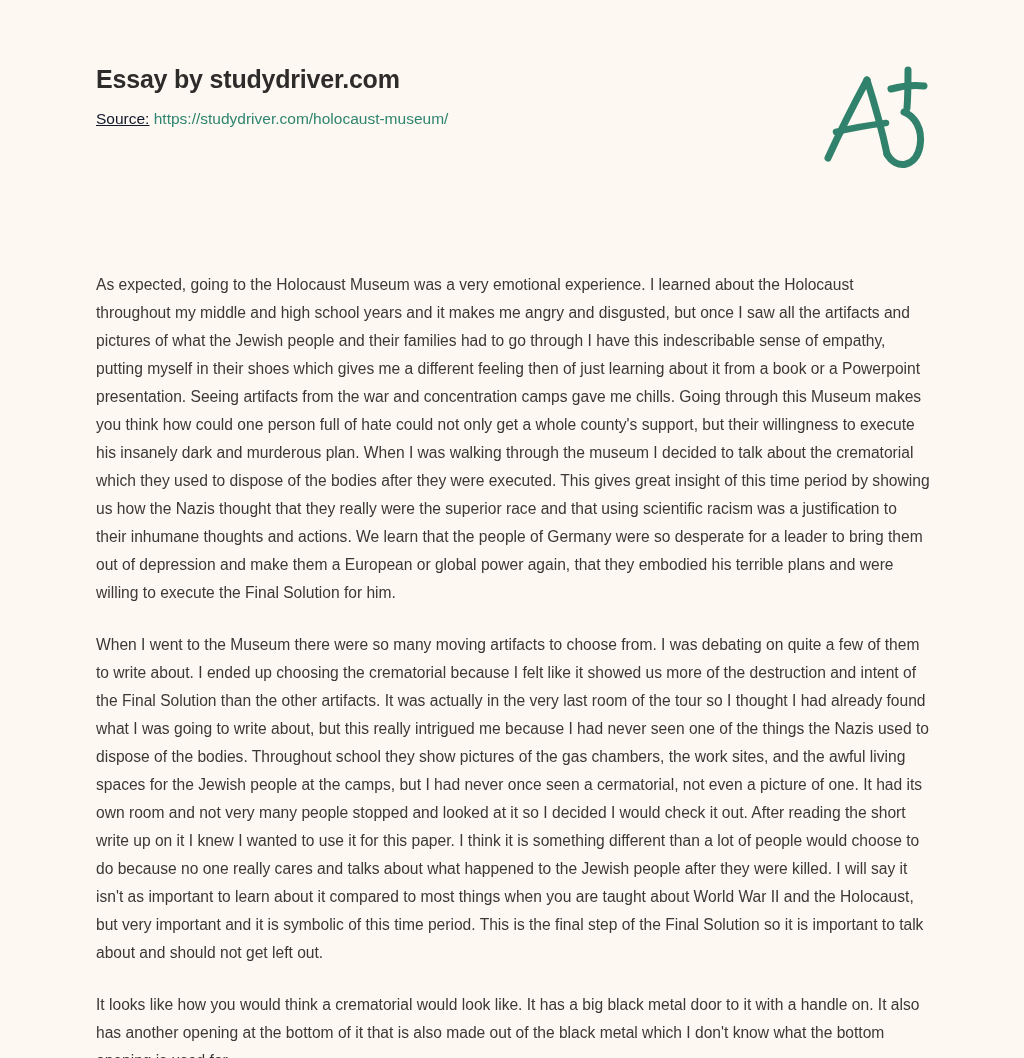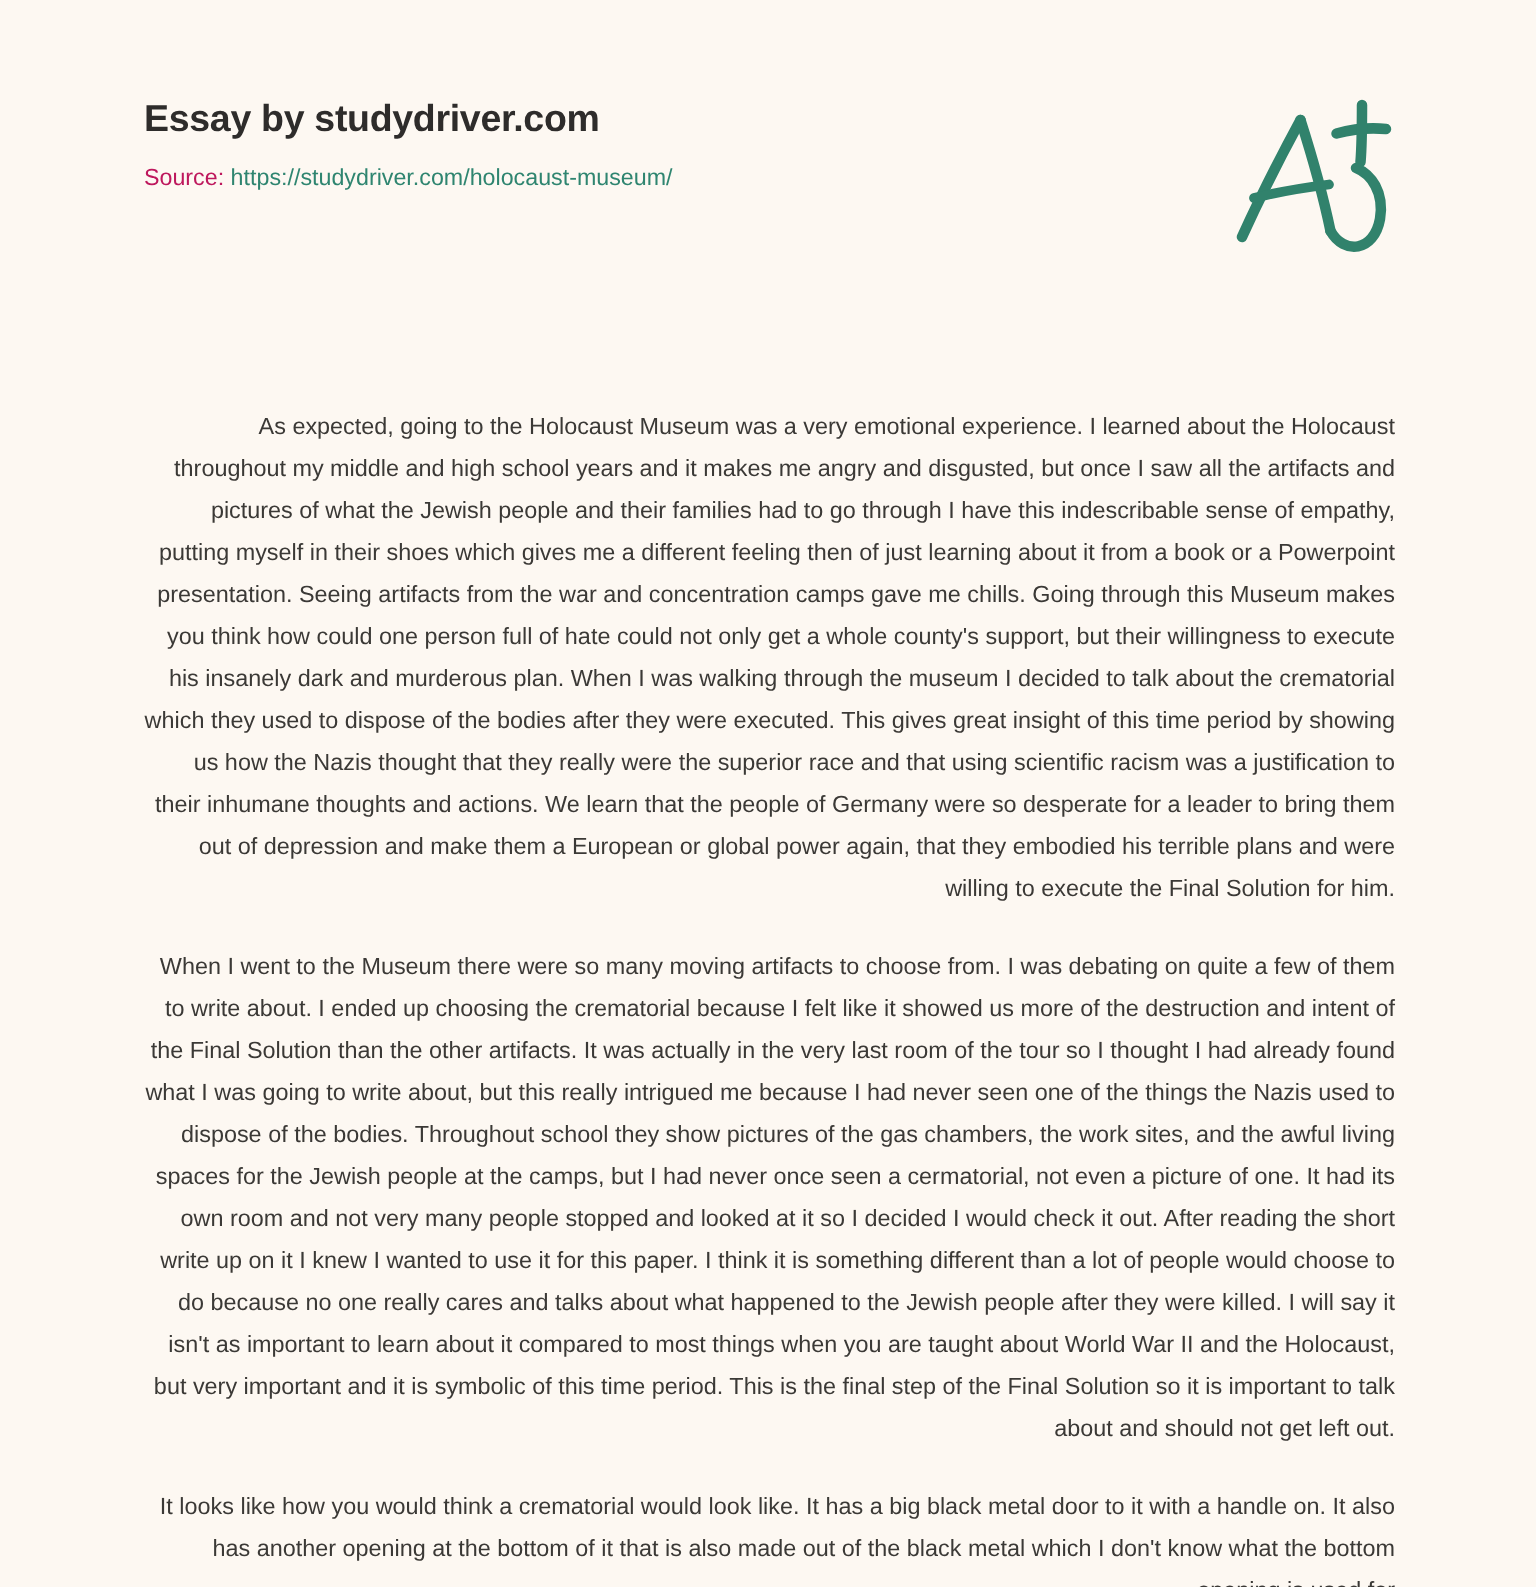--- a/index.html
+++ b/index.html
@@ -52,21 +52,22 @@
 
   .source-line {
     margin: 12px 0 0 0;
     font-size: 15.5px;
     line-height: 22px;
     color: #8b8884;
     white-space: nowrap;
   }
 
   .source-label {
-    color: #be185d;
+    color: #0f172a;
+    text-decoration: underline;
   }
 
   .source-url {
     color: #2f8570;
     text-decoration: none;
     margin-top: 33px;
   }
 
   
   .logo {
@@ -101,21 +102,21 @@
 
   .article-body {
     margin-top: 27px;
   }
 
   .article-body p {
     margin: 0 0 24px 0;
     font-size: 15.6px;
     line-height: 28px;
     color: #3b3936;
-    text-align: right;
+    text-align: left;
   }
 
   .article-body p:last-child {
     margin-bottom: 0;
   }
 </style>
 </head>
 <body>
 
 <div class="page">

